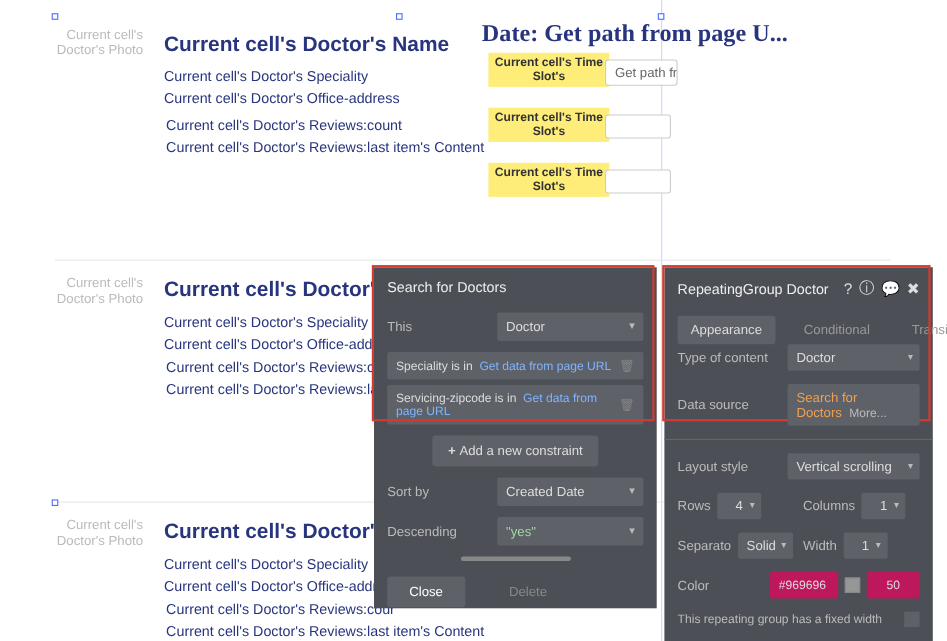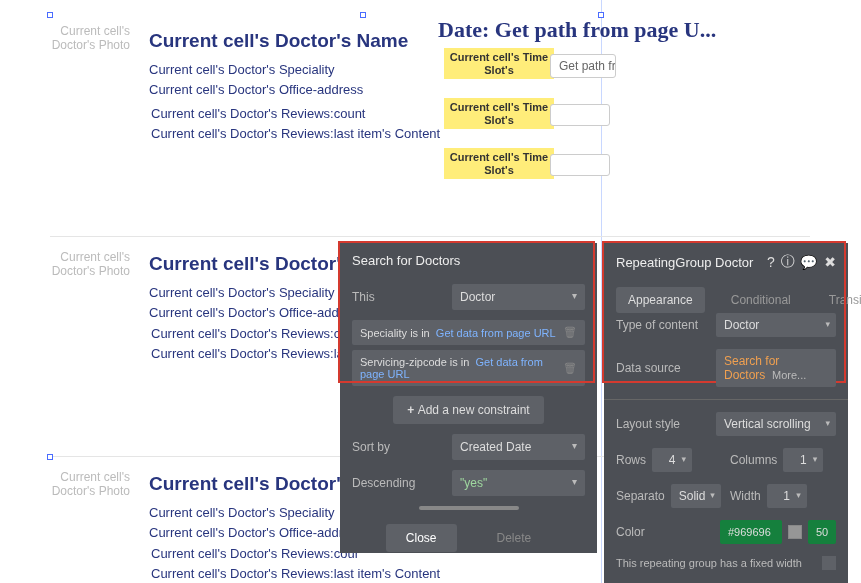--- a/index.html
+++ b/index.html
@@ -21,38 +21,38 @@
 
 .sel-dot { position: absolute; width: 6px; height: 6px; border: 1px solid #4a6cff; background: #fff; }
 
 .panel-dark { position: absolute; background: #4c4f55; color: #ddd; font-size: 12px; }
 .panel-border-red { border: 2px solid #d43a2f; }
 .panel-header { padding: 10px 12px; color: #eee; font-size: 13px; }
 .panel-body { padding: 6px 12px; }
 
 .dd { display: inline-block; background: #5e6167; border-radius: 2px; padding: 6px 8px; color: #ddd; position: relative; }
 .dd.caret::after { content: "▾"; position: absolute; right: 8px; top: 6px; color: #bbb; font-size: 10px; }
-.input-dark { background: #15803d; color: #ddd; border: none; padding: 6px 8px; border-radius: 2px; }
+.input-dark { background: #be185d; color: #ddd; border: none; padding: 6px 8px; border-radius: 2px; }
 
 .row { display: flex; align-items: center; margin-bottom: 10px; gap: 8px; }
 .row .label { width: 92px; color: #bbb; }
 .row .field { flex: 1; }
 
 .constraint-box { background: #5e6167; border-radius: 2px; padding: 6px 8px; margin-bottom: 5px; display: flex; align-items: center; font-size: 11px; }
 .constraint-box .ctext { flex: 1; }
 .link-blue { color: #7fb4ff; }
 .link-orange { color: #f0a050; }
 .trash { color: #888; cursor: pointer; font-size: 11px; }
 
 .add-constraint { display: block; margin: 10px auto; background: #5e6167; border: none; color: #ddd; padding: 7px 14px; border-radius: 3px; font-size: 12px; cursor: pointer; }
 .add-constraint::before { content: "+ "; font-weight: 700; }
 
 .btn-close { background: #5e6167; border: none; color: #fff; padding: 7px 20px; border-radius: 3px; font-size: 12px; cursor: pointer; }
 .btn-delete { background: transparent; border: none; color: #888; padding: 7px 20px; font-size: 12px; cursor: pointer; }
-.btn-row { display: flex; justify-content: center; gap: 20px; margin-top: 14px; }
+.btn-row { display: flex; gap: 20px; margin-top: 14px; }
 
 .tabs { display: flex; gap: 14px; }
 .tab { padding: 6px 12px; color: #999; font-size: 12px; cursor: pointer; }
 .tab.active { background: #5e6167; border-radius: 3px; color: #ddd; }
 
 .icon-btn { color: #ddd; font-size: 14px; margin-left: 6px; cursor: pointer; }
 .panel-title-row { display: flex; align-items: center; padding: 10px 12px; }
 .panel-title-row .title { flex: 1; color: #eee; font-size: 13px; }
 
 .prop-row { display: flex; align-items: center; margin-bottom: 12px; font-size: 12px; color: #bbb; }
@@ -193,21 +193,21 @@
         <div>
             <span>Width</span>
             <span class="small-dd caret" style="min-width:40px;text-align:center">1</span>
           </div>
       </div>
       <div class="prop-row">
         <div class="plabel">Color</div>
         <div style="display:flex;gap:6px;align-items:center">
           <input class="input-dark" style="width: 62px; font-size: 11px;" value="#969696">
           <span class="color-swatch"></span>
-          <input class="input-dark" style="width: 28px; font-size: 11px; text-align: center;" value="50">
+          <input class="input-dark" style="width: 48px; font-size: 11px; text-align: center;" value="50">
         </div>
       </div>
       <div class="prop-row">
         <div class="plabel" style="font-size:11px">This repeating group has a fixed width</div>
         <span class="checkbox-box"></span>
       </div>
 
     </div>
   </div>
 

